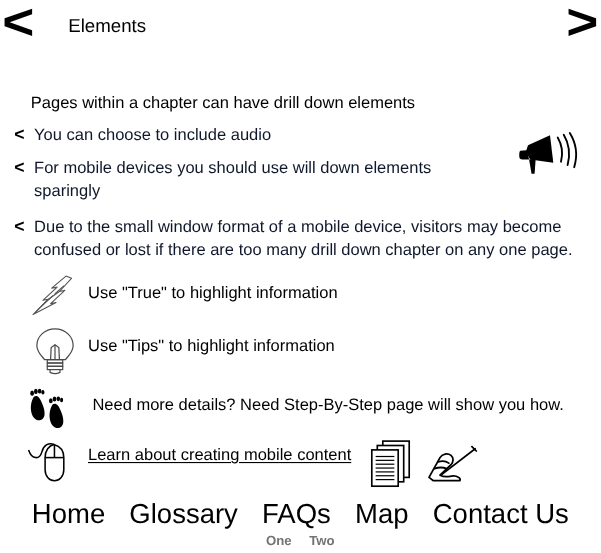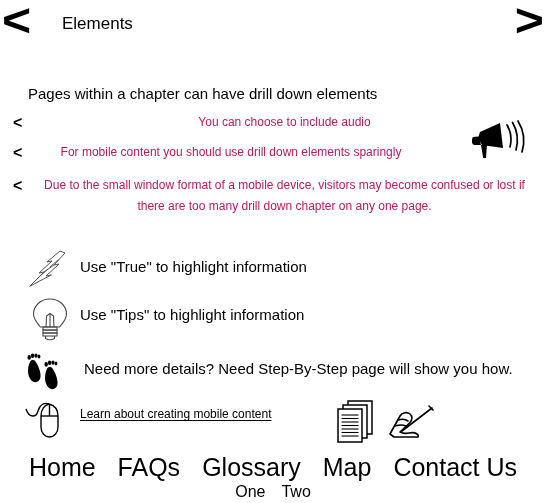--- a/index.html
+++ b/index.html
@@ -78,24 +78,23 @@
     flex: 0 0 auto;
     width: 18px;
     font-size: 16px;
     font-weight: bold;
     line-height: 21px;
     color: #000;
     user-select: none;
   }
   .bullet-text {
     flex: 1 1 auto;
-    font-size: 12px;
+    font-size: 15px;
     line-height: 21px;
-    color: #be185d;
-    text-align: center;
+    color: #0f172a;
   }
 
   
   .icon-rows {
     position: absolute;
     left: 24px;
     top: 248px;
     width: 505px;
   }
   .icon-row {
@@ -127,21 +126,21 @@
   .link-row {
     position: absolute;
     left: 24px;
     top: 396px;
     width: 505px;
     display: flex;
     align-items: flex-start;
   }
   .link-row .glyph { flex: 0 0 auto; width: 56px; }
   .doc-link {
-    font-size: 12px;
+    font-size: 15px;
     line-height: 20px;
     color: #000;
     text-decoration: underline;
     text-underline-offset: 2px;
     cursor: pointer;
     padding-top: 8px;
     white-space: nowrap;
   }
   .trail-icons {
     position: absolute;
@@ -184,24 +183,24 @@
   .subnav {
     position: absolute;
     left: 0;
     top: 484px;
     width: 546px;
     display: flex;
     justify-content: center;
     gap: 16px;
   }
   .subnav .subitem {
-    font-size: 16px;
-    font-weight: normal;
+    font-size: 12px;
+    font-weight: bold;
     line-height: 15px;
-    color: #000000;
+    color: #737373;
     cursor: pointer;
   }
 
   svg { display: block; overflow: visible; }
 </style>
 </head>
 <body>
 
 <div class="header">
   <div class="nav-arrow nav-prev">&lt;</div>
@@ -230,21 +229,21 @@
 
 <div class="bullets">
 
   <div class="bullet-row">
     <span class="bullet-mark">&lt;</span>
     <span class="bullet-text">You can choose to include audio</span>
   </div>
 
   <div class="bullet-row">
     <span class="bullet-mark">&lt;</span>
-    <span class="bullet-text" style="max-width:400px;">For mobile content you should use drill down elements sparingly</span>
+    <span class="bullet-text" style="max-width:400px;">For mobile devices you should use will down elements sparingly</span>
   </div>
 
   <div class="bullet-row" style="margin-top:12px;">
     <span class="bullet-mark">&lt;</span>
     <span class="bullet-text">Due to the small window format of a mobile device, visitors may become confused or lost if there are too many drill down chapter on any one page.</span>
   </div>
 
 </div>
 
 <div class="icon-rows">
@@ -351,22 +350,22 @@
           <path d="M43 2 L47 6"></path>
         </g>
       </svg>
     </span>
 
   </div>
 </div>
 
 <div class="footer-nav">
   <span class="navitem">Home</span>
+  <span class="navitem">Glossary</span>
   <span class="navitem">FAQs</span>
-  <span class="navitem">Glossary</span>
   <span class="navitem">Map</span>
   <span class="navitem">Contact Us</span>
 </div>
 
 <div class="subnav">
   <span class="subitem">One</span>
   <span class="subitem">Two</span>
 </div>
 
 </body></html>

